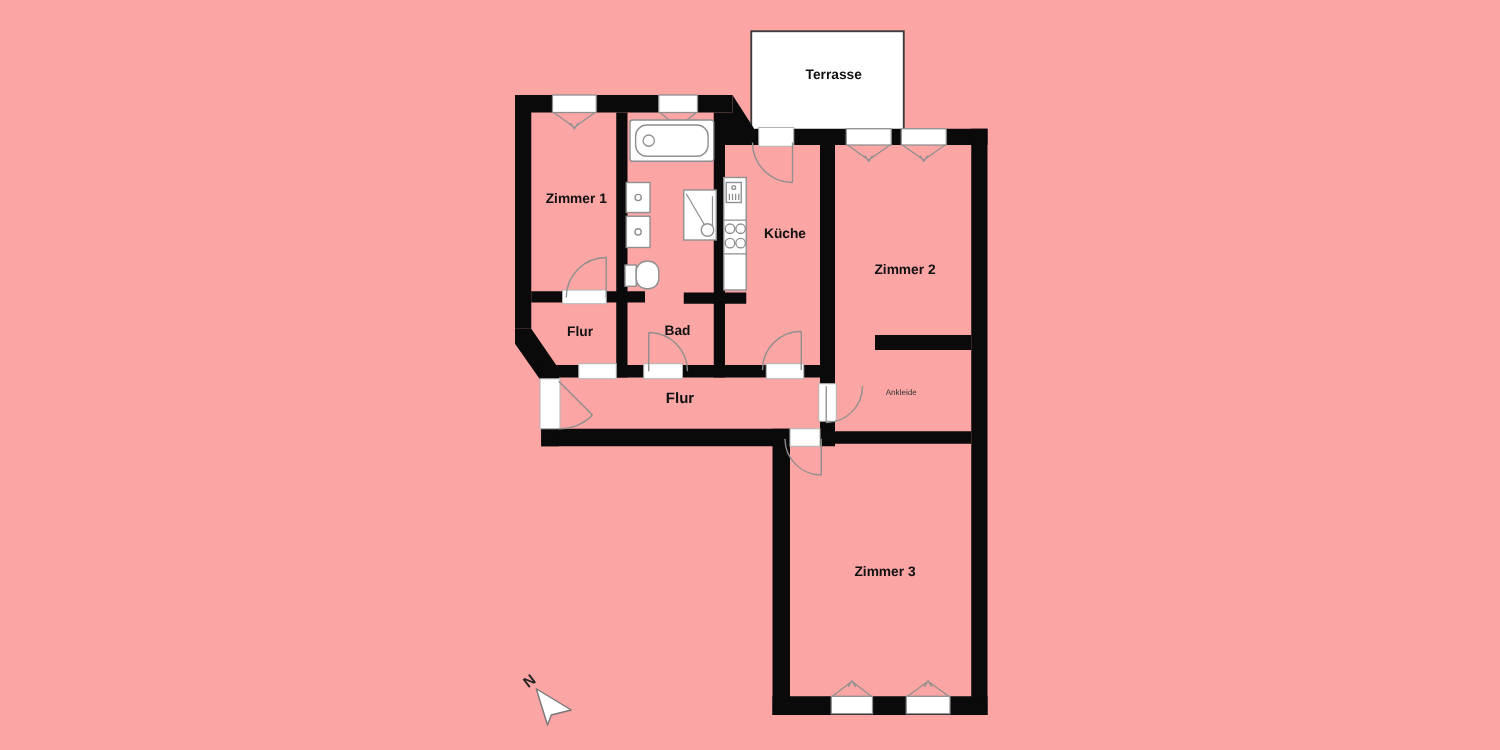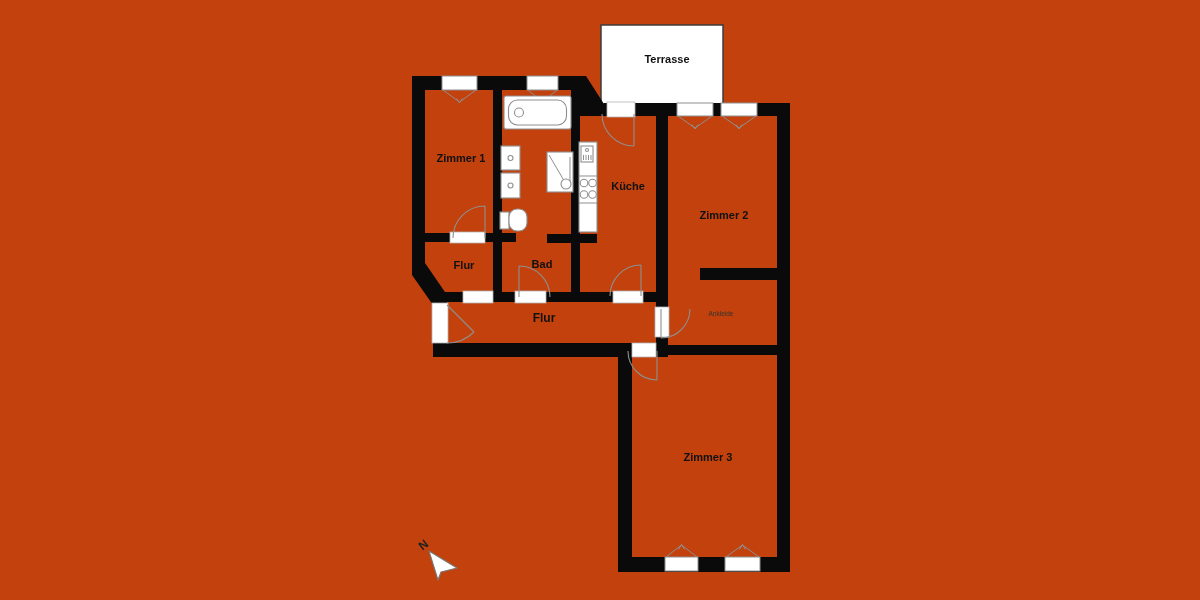--- a/index.html
+++ b/index.html
@@ -1,17 +1,17 @@
 <!DOCTYPE html>
 <html style="--wall: #0a0a0a; --fixture_line: #8f8f8f; --door_line: #8f8f8f; --opening_line: #b3b3b3; --terrace_outline: #3c3c3c; --label_text: #111111; --background: #ffffff;"><head>
 <meta charset="utf-8">
 <style>
   html,body{margin:0;padding:0;background:#fff;}
   body{width:1200px;height:600px;font-family:"Liberation Sans",sans-serif;}
-  .stage{position:relative;width:1200px;height:600px;background:#c2410c;overflow:hidden;}
+  .stage{position:relative;width:1200px;height:600px;background:#fca5a5;overflow:hidden;}
   .wall{fill:var(--wall,#0a0a0a);stroke:none;}
   .opening{fill:#ffffff;stroke:var(--opening_line,#b3b3b3);stroke-width:0.8;}
   .window{fill:#ffffff;stroke:var(--fixture_line,#8f8f8f);stroke-width:1;}
   .winmark{fill:none;stroke:var(--fixture_line,#8f8f8f);stroke-width:1;}
   .door{fill:none;stroke:var(--door_line,#8f8f8f);stroke-width:1.1;}
   .fixture{fill:#ffffff;stroke:var(--fixture_line,#8f8f8f);stroke-width:1.1;}
   .fixline{fill:none;stroke:var(--fixture_line,#8f8f8f);stroke-width:1;}
   .terrace{fill:#ffffff;stroke:var(--terrace_outline,#3c3c3c);stroke-width:1.5;}
   .room-label{font-weight:bold;font-size:11px;fill:var(--label_text,#111111);text-anchor:middle;}
   .big-label{font-size:12px;}

